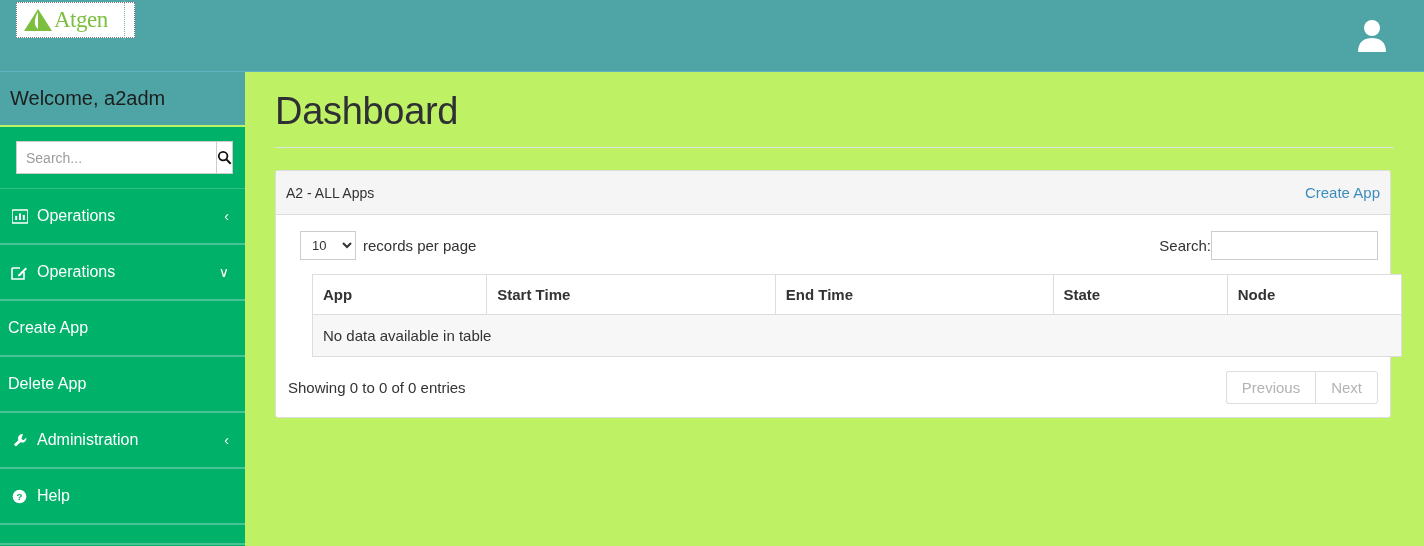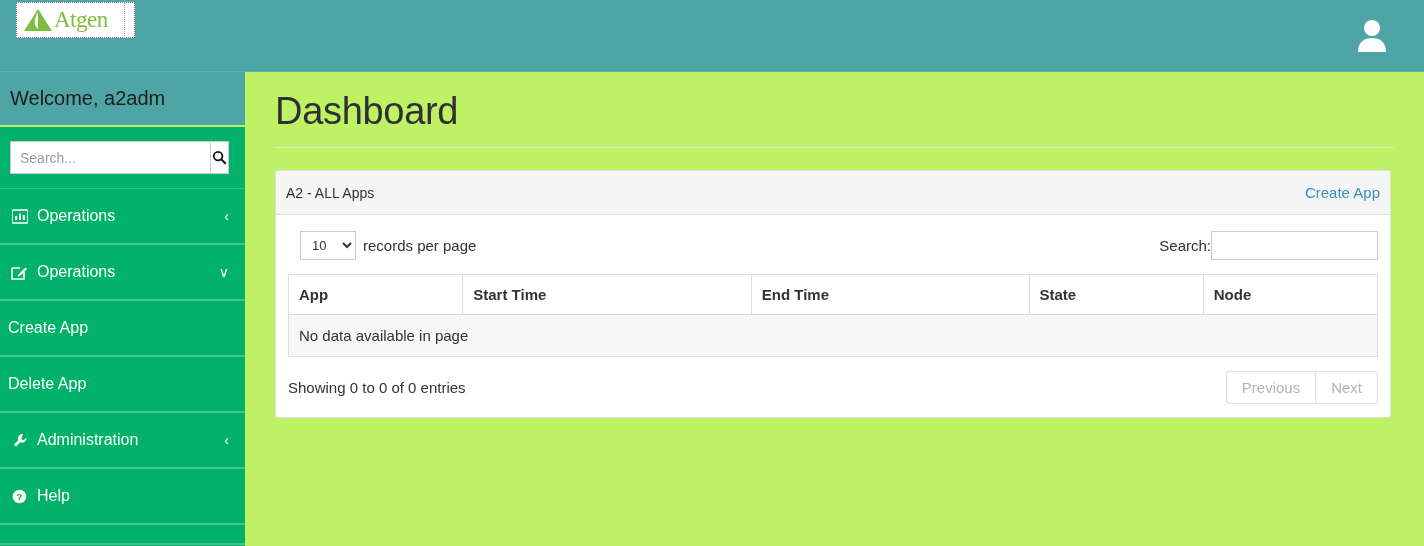--- a/index.html
+++ b/index.html
@@ -61,21 +61,21 @@
     background: #4fa5a5;
     display: flex; align-items: center;
     padding-left: 10px;
     font-size: 20px;
     color: #1d1d1d;
     border-bottom: 2px solid #bef264;
   }
   .search-row {
     height: 62px;
     display: flex; align-items: center;
-    padding: 0 16px 0 10px;
+    padding: 0 16px 0 16px;
     border-bottom: 1px solid #2dbf84;
   }
   .search-field {
     flex: 1; height: 33px;
     border: 1px solid #cccccc;
     border-right: none;
     background: #fff;
     font-size: 14px;
     color: #555;
     padding: 0 9px;
@@ -174,21 +174,21 @@
   .filter-input {
     width: 167px; height: 29px;
     border: 1px solid #cccccc;
     background: #fff;
     font-size: 14px;
     padding: 0 7px;
     outline: none;
     font-family: "Liberation Sans", sans-serif;
   }
 
-  table.data { width: 100%; border-collapse: collapse; }
+  table.data { width: 100%; border-collapse: collapse; margin-left: 24px; }
   table.data th {
     text-align: left;
     font-size: 15px;
     font-weight: bold;
     color: #333333;
     padding: 11px 10px;
     border: 1px solid #dddddd;
     background: #ffffff;
     white-space: nowrap;
   }
@@ -341,21 +341,21 @@
           <tr>
             <th style="width:16%">App</th>
             <th style="width:26.5%">Start Time</th>
             <th style="width:25.5%">End Time</th>
             <th style="width:16%">State</th>
             <th style="width:16%">Node</th>
           </tr>
         </thead>
         <tbody>
           <tr>
-            <td class="empty" colspan="5">No data available in page</td>
+            <td class="empty" colspan="5">No data available in table</td>
           </tr>
         </tbody>
       </table>
 
       <div class="foot-row">
         <span class="info-text">Showing 0 to 0 of 0 entries</span>
         <div class="pager">
           <button class="pg-btn prev">Previous</button>
           <button class="pg-btn next">Next</button>
         </div>

